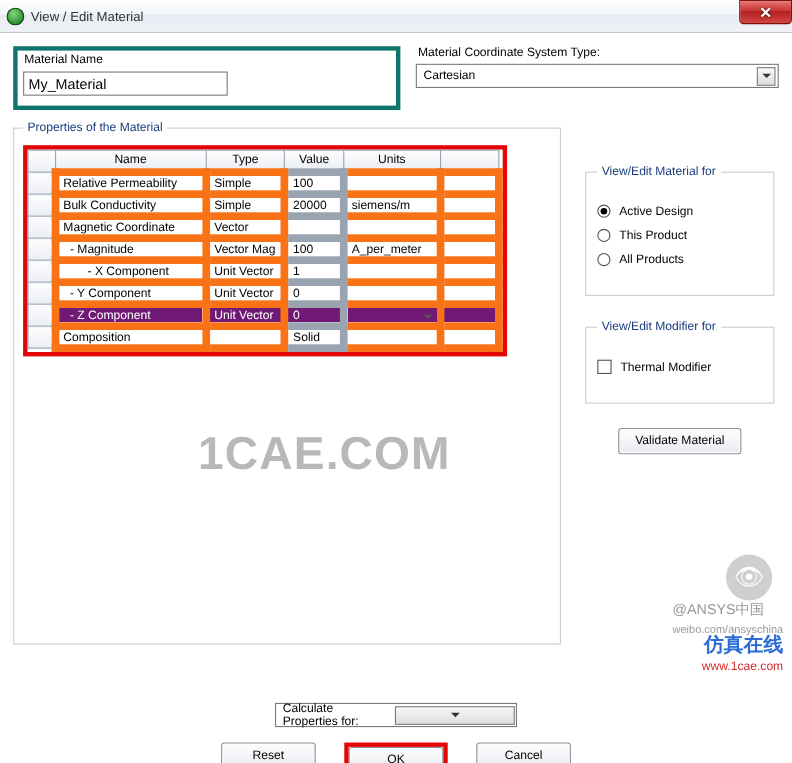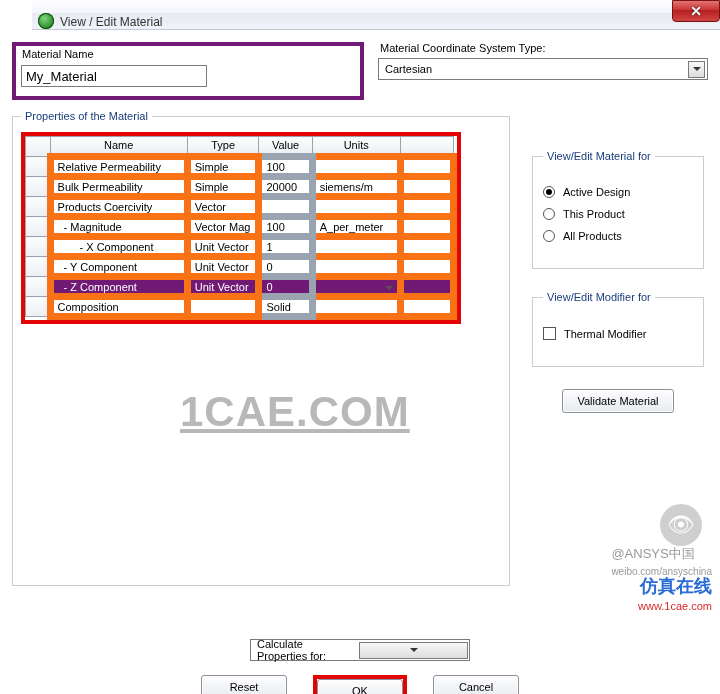--- a/index.html
+++ b/index.html
@@ -11,24 +11,23 @@
     width: 720px;
     height: 694px;
     position: relative;
     overflow: hidden;
   }
   .titlebar {
     height: 30px;
     background: linear-gradient(to bottom, #fdfdfe 0%, #f3f6fa 45%, #e6ebf2 46%, #f0f3f8 100%);
     border-bottom: 1px solid #c0c8d4;
     display: flex;
-    align-items: flex-end;
+    align-items: center;
     padding: 0 6px;
     position: relative;
-    margin-left: 32px;
   }
   .titlebar .icon {
     width: 16px; height: 16px;
     background: radial-gradient(circle at 40% 35%, #7fd67f 0%, #2a8a2a 70%);
     border-radius: 50%;
     margin-right: 6px;
     box-shadow: inset 0 0 0 1px #0c4d0c;
   }
   .titlebar .title { color: #333; font-size: 12px; }
   .close-btn {
@@ -42,21 +41,21 @@
     color: #fff; font-weight: bold; font-size: 14px;
     text-shadow: 0 0 2px #000;
   }
   .body-area {
     padding: 12px;
     position: relative;
   }
   .row1 { display: flex; gap: 14px; align-items: flex-start; margin-bottom: 10px; }
   .matname-box {
     width: 352px;
-    border: 4px solid #701a75;
+    border: 4px solid #0f766e;
     padding: 2px 4px 8px 4px;
     position: relative;
   }
   .lbl { margin: 0 0 4px 2px; }
   .text-input {
     width: 100%;
     height: 22px;
     border: 1px solid #7a7a7a;
     background: #fff;
     padding: 2px 4px;
@@ -190,21 +189,20 @@
     content:"";border-left:4px solid transparent;border-right:4px solid transparent;border-top:4px solid #333;
   }
   .btns-row { display:flex; justify-content:center; gap:26px; }
   .ok-highlight { display:inline-block; border:4px solid #e30404; padding:0; }
   .watermark1 {
     position:absolute; left: 180px; top: 358px;
     font-size: 42px; font-weight: bold; color:#b8b8b8;
     text-shadow: 1px 1px 0 #fff;
     letter-spacing: 1px;
     pointer-events:none;
-    text-decoration:underline;
   }
   .watermark2 {
     position:absolute; right: 8px; bottom: 28px;
     color:#999; font-size:13px; 
     pointer-events:none;
   }
   .watermark-eye {
     position:absolute; right:18px; bottom:60px;
     width:42px;height:42px;border-radius:50%;background:#bbb;opacity:.7;
     display:flex;align-items:center;justify-content:center;color:#fff;font-size:22px;
@@ -276,29 +274,29 @@
             <tr>
               <td class="rowhdr"></td>
               <td style="padding-left: 4px;">Relative Permeability</td>
               <td>Simple</td>
               <td class="value-cell">100</td>
               <td></td>
               <td></td>
             </tr>
             <tr>
               <td class="rowhdr"></td>
-              <td style="padding-left: 4px;">Bulk Permeability</td>
+              <td style="padding-left: 4px;">Bulk Conductivity</td>
               <td>Simple</td>
               <td class="value-cell">20000</td>
               <td>siemens/m</td>
               <td></td>
             </tr>
             <tr>
               <td class="rowhdr"></td>
-              <td style="padding-left: 4px;">Products Coercivity</td>
+              <td style="padding-left: 4px;">Magnetic Coordinate</td>
               <td>Vector</td>
               <td class="value-cell"></td>
               <td></td>
               <td></td>
             </tr>
             <tr>
               <td class="rowhdr"></td>
               <td style="padding-left: 10px;">- Magnitude</td>
               <td>Vector Mag</td>
               <td class="value-cell">100</td>

